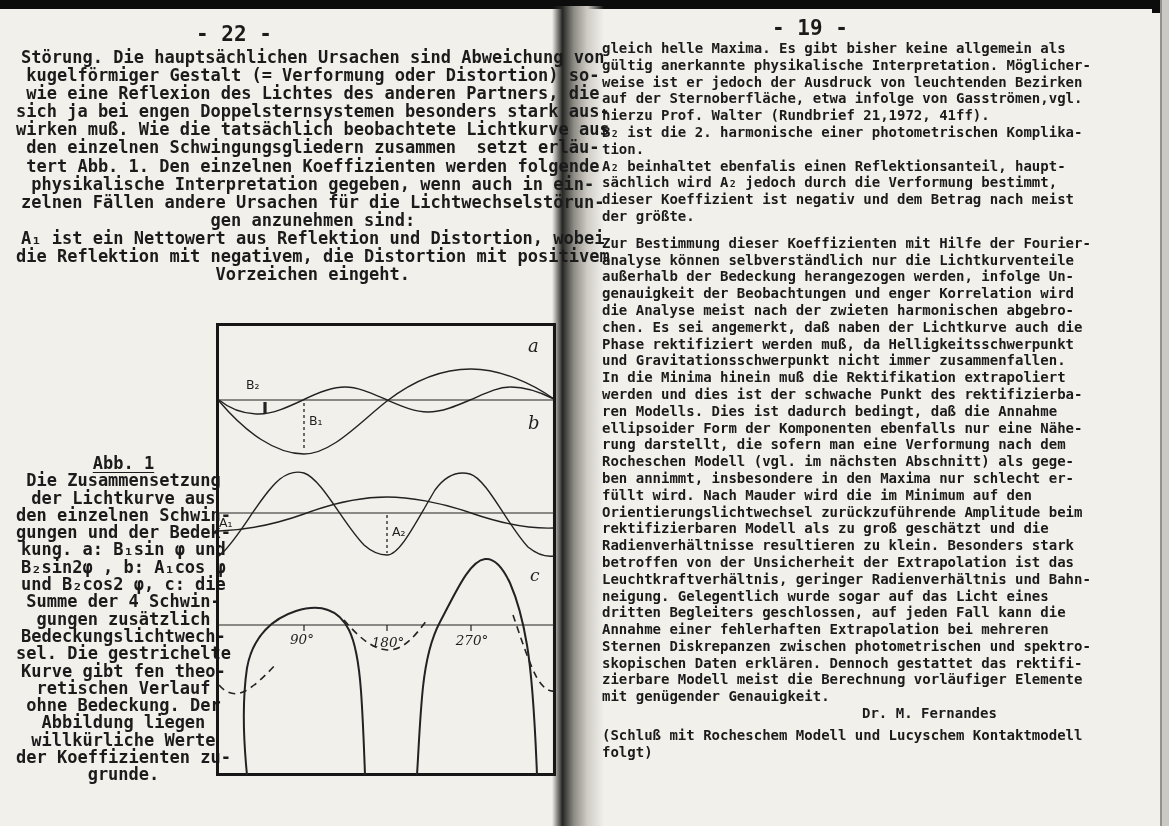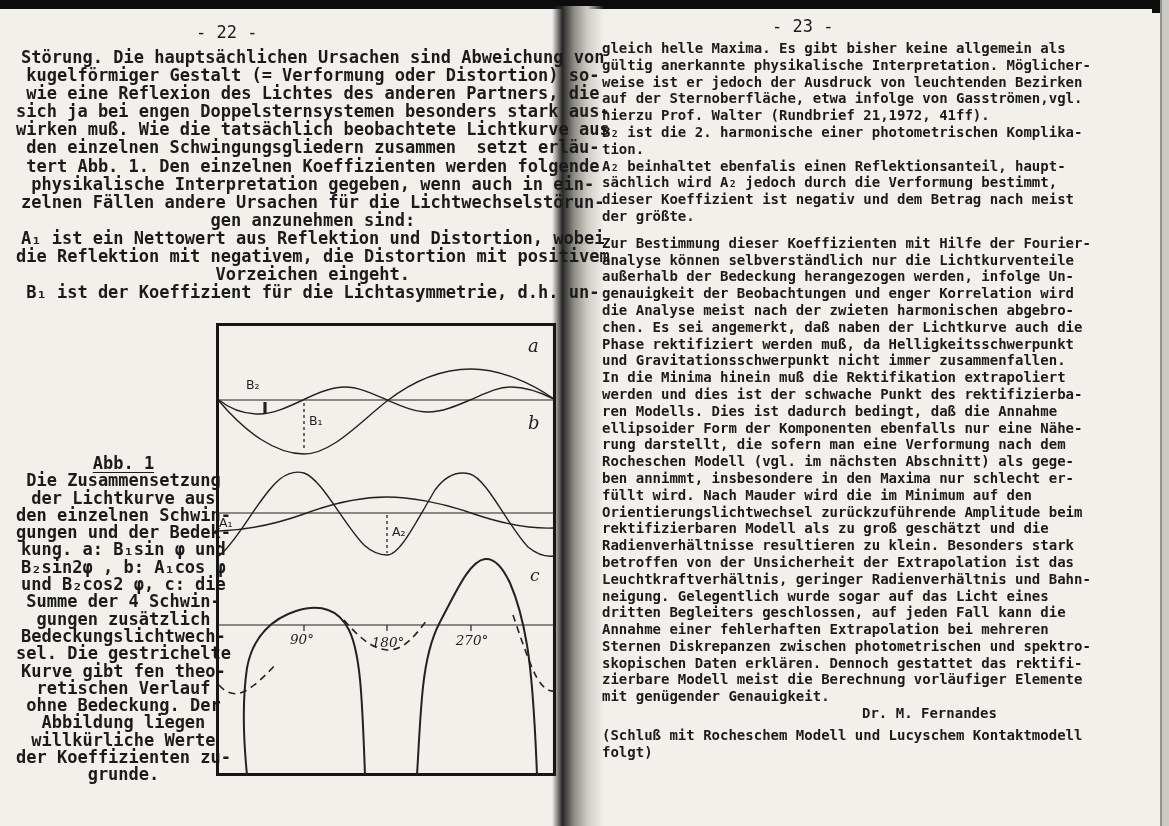--- a/index.html
+++ b/index.html
@@ -8,21 +8,21 @@
     background:#f2f0eb;
     font-family:"DejaVu Sans Mono","Liberation Mono",monospace;
     color:#1b1b1b;
   }
   .scan-edge-top{position:absolute;left:0;top:0;width:1163px;height:9px;background:#0c0c0c;}
   .scan-corner-mark{position:absolute;left:1152px;top:0;width:17px;height:13px;background:#0c0c0c;}
   .scan-edge-right{position:absolute;left:1160px;top:0;width:9px;height:826px;background:#cbc9c4;border-left:2px solid #94928d;}
   .gutter{position:absolute;left:552px;top:6px;width:52px;height:820px;
     background:linear-gradient(90deg, rgba(242,240,235,0) 0%, #262624 20%, #8d8b84 42%, #cfccc6 68%, rgba(242,240,235,0) 100%);}
   .typed{white-space:pre;font-weight:bold;font-size:17px;letter-spacing:0;text-align:center;}
-  .page-num{position:absolute;font-weight:normal;font-size:17px;white-space:pre;}
+  .page-num{position:absolute;font-weight:bold;font-size:21px;white-space:pre;}
   #pn-left{left:196px;top:22px;}
   #pn-right{left:772px;top:16px;}
   .body-block{position:absolute;line-height:18.1px;}
   #left-body{left:16px;top:48px;}
   .caption-block{position:absolute;left:16px;top:455px;line-height:17.3px;}
   .caption-title{text-decoration:underline;text-underline-offset:3px;}
   #right-body{left:602px;top:40px;line-height:16.8px;}
   .rp{white-space:pre;font-weight:bold;font-size:14px;line-height:16.8px;}
   .rp-gap{margin-top:10px;}
   .sig{margin-left:260px;}
@@ -51,21 +51,20 @@
 sich ja bei engen Doppelsternsystemen besonders stark aus-
 wirken muß. Wie die tatsächlich beobachtete Lichtkurve aus
 den einzelnen Schwingungsgliedern zusammen  setzt erläu-
 tert Abb. 1. Den einzelnen Koeffizienten werden folgende
 physikalische Interpretation gegeben, wenn auch in ein-
 zelnen Fällen andere Ursachen für die Lichtwechselstörun-
 gen anzunehmen sind:</div>
     <div class="typed">A₁ ist ein Nettowert aus Reflektion und Distortion, wobei
 die Reflektion mit negativem, die Distortion mit positivem
 Vorzeichen eingeht.</div>
-    <div class="typed">B₁ ist der Koeffizient für die Lichtasymmetrie, d.h. un-</div>
   </div>
 
   <div class="caption-block">
     <div class="typed caption-title">Abb. 1</div>
     <div class="typed">Die Zusammensetzung
 der Lichtkurve aus
 den einzelnen Schwin-
 gungen und der Bedek-
 kung. a: B₁sin φ und
 B₂sin2φ , b: A₁cos φ
@@ -123,21 +122,21 @@
       </g>
       <text class="hand" x="86" y="321" font-size="13.5" text-anchor="middle">90°</text>
       <text class="hand" x="172" y="324" font-size="13.5" text-anchor="middle">180°</text>
       <text class="hand" x="256" y="322" font-size="13.5" text-anchor="middle">270°</text>
       <text class="hand" x="314" y="258" font-size="17">c</text>
     </svg>
   </div>
 </div>
 
 <div>
-  <div class="page-num" id="pn-right">- 23 -</div>
+  <div class="page-num" id="pn-right">- 19 -</div>
 
   <div class="body-block" id="right-body">
     <div class="rp">gleich helle Maxima. Es gibt bisher keine allgemein als
 gültig anerkannte physikalische Interpretation. Möglicher-
 weise ist er jedoch der Ausdruck von leuchtenden Bezirken
 auf der Sternoberfläche, etwa infolge von Gasströmen,vgl.</div>
     <div class="rp"><span>hierzu Prof. Walter (Rundbrief </span><span class="uline">21</span><span>,1972, 41ff).</span></div>
     <div class="rp">B₂ ist die 2. harmonische einer photometrischen Komplika-
 tion.</div>
     <div class="rp">A₂ beinhaltet ebenfalis einen Reflektionsanteil, haupt-

